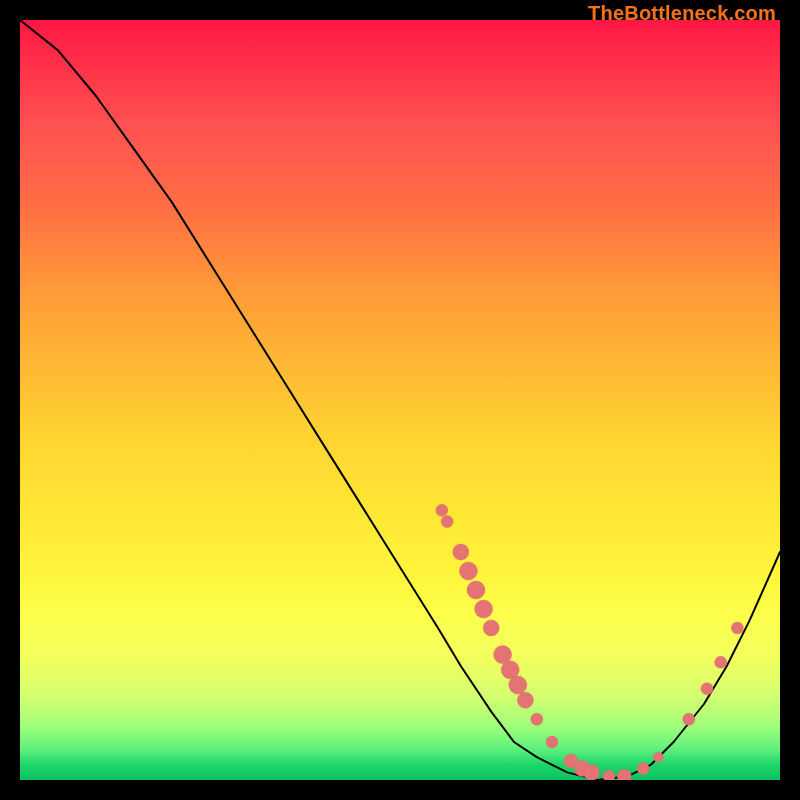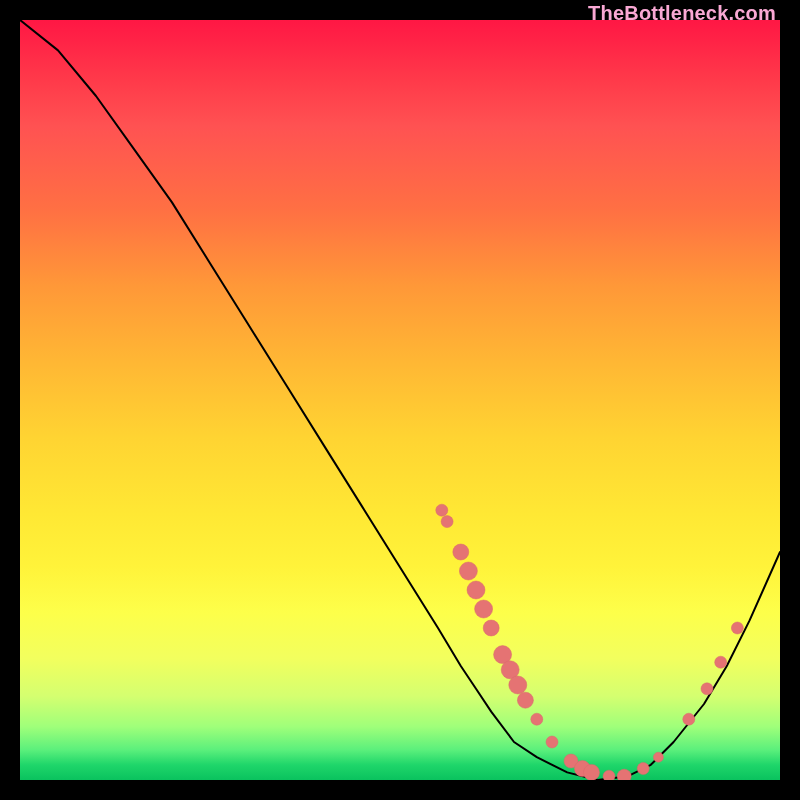--- a/index.html
+++ b/index.html
@@ -28,21 +28,21 @@
       #1fd66a 98%,
       #0ac25e 100%);
   }
   .watermark {
     position: absolute;
     top: 2px;
     right: 24px;
     font-family: Arial, Helvetica, sans-serif;
     font-size: 20px;
     font-weight: 600;
-    color: #f9a8d4;
+    color: #f97316;
     letter-spacing: 0.2px;
   }
   svg.plot {
     position: absolute;
     left: 20px;
     top: 20px;
     width: 760px;
     height: 760px;
   }
   .curve {

